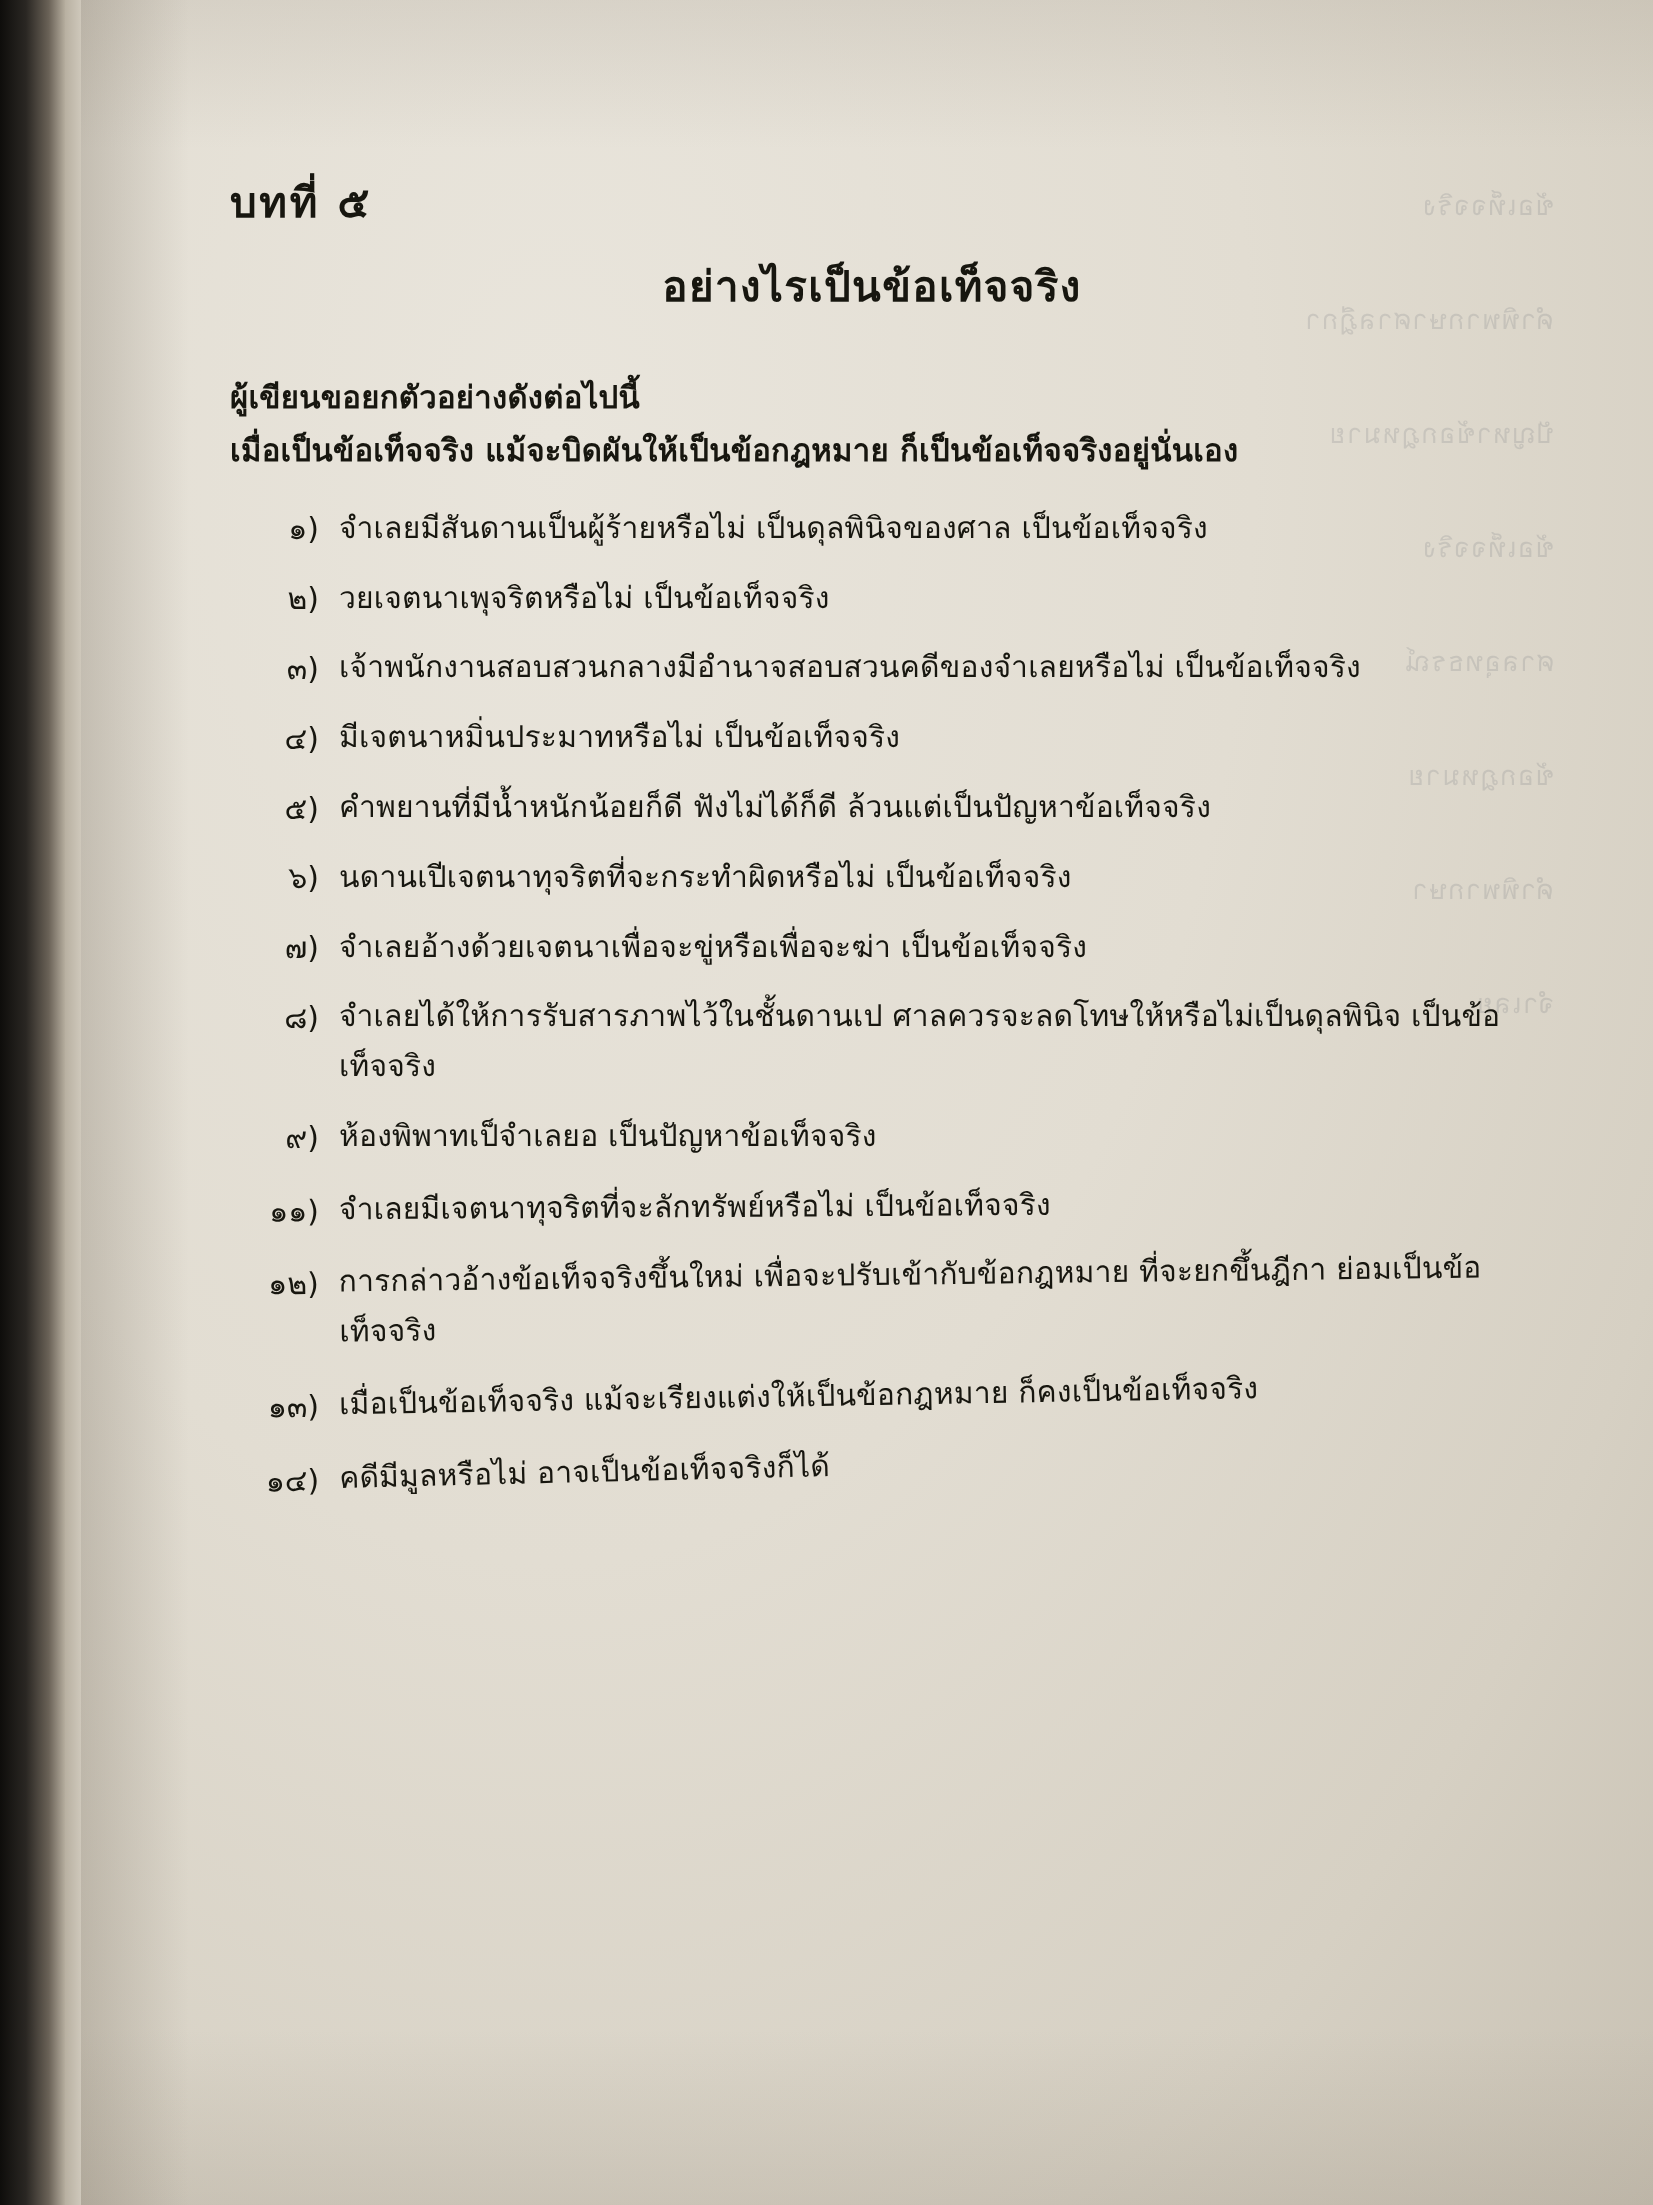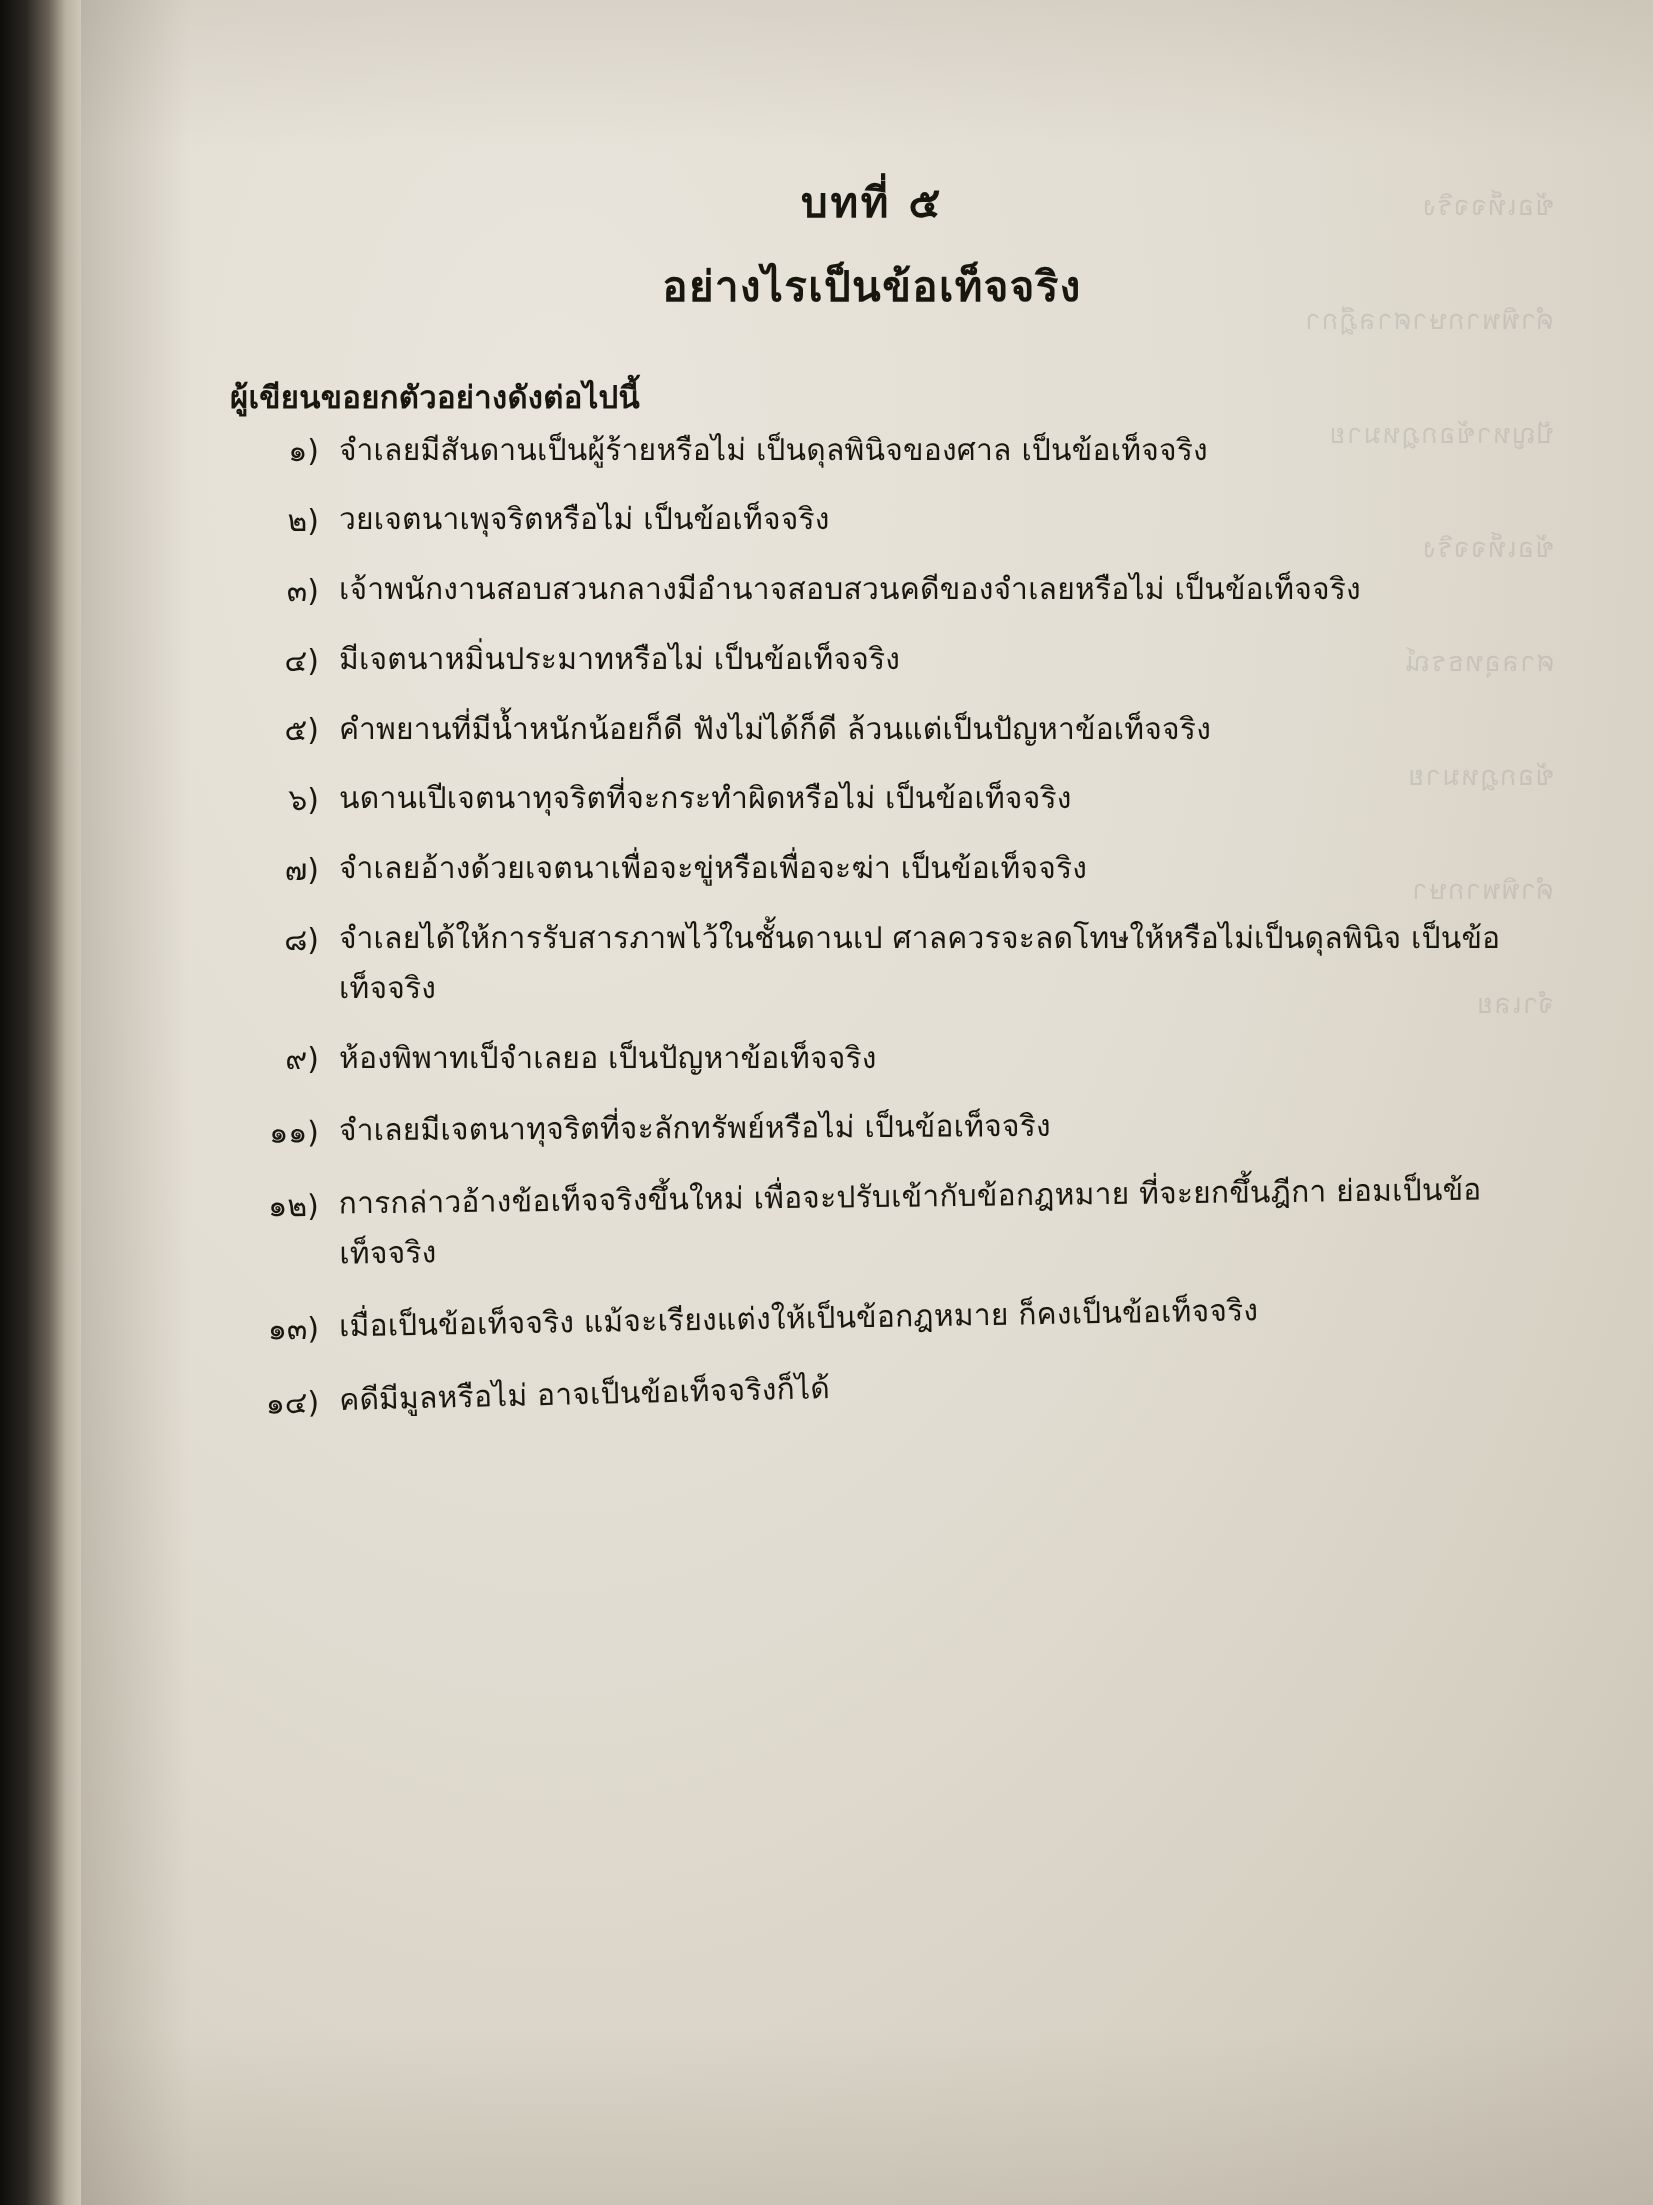--- a/index.html
+++ b/index.html
@@ -69,21 +69,21 @@
     line-height: 114px;
     color: rgba(90, 95, 105, 0.16);
     transform: scaleX(-1);
     letter-spacing: 1.4px;
     pointer-events: none;
     font-family: "DejaVu Sans", sans-serif;
   }
   .bleed div { white-space: nowrap; }
 
   .chapter-label {
-    text-align: center;
+    text-align: left;
     font-size: 42px;
     font-weight: 700;
     letter-spacing: 2.7px;
     margin-bottom: 17.6px;
   }
   .chapter-title {
     text-align: center;
     font-size: 42px;
     font-weight: 700;
     letter-spacing: 1.4px;
@@ -142,20 +142,21 @@
     <div>คำพิพากษา</div>
     <div>จำเลย</div>
   </div>
 
   <div class="content">
 
     <div class="chapter-label">บทที่ ๕</div>
     <div class="chapter-title">อย่างไรเป็นข้อเท็จจริง</div>
 
     <p class="intro-line">ผู้เขียนขอยกตัวอย่างดังต่อไปนี้</p>
+    <p class="intro-line second">เมื่อเป็นข้อเท็จจริง  แม้จะบิดผันให้เป็นข้อกฎหมาย  ก็เป็นข้อเท็จจริงอยู่นั่นเอง</p>
 
     <div class="item">
       <div class="item-num">๑)</div>
       <div class="item-text">จำเลยมีสันดานเป็นผู้ร้ายหรือไม่  เป็นดุลพินิจของศาล  เป็นข้อเท็จจริง</div>
     </div>
 
     <div class="item">
       <div class="item-num">๒)</div>
       <div class="item-text">วยเจตนาเพุจริตหรือไม่  เป็นข้อเท็จจริง</div>
     </div>

